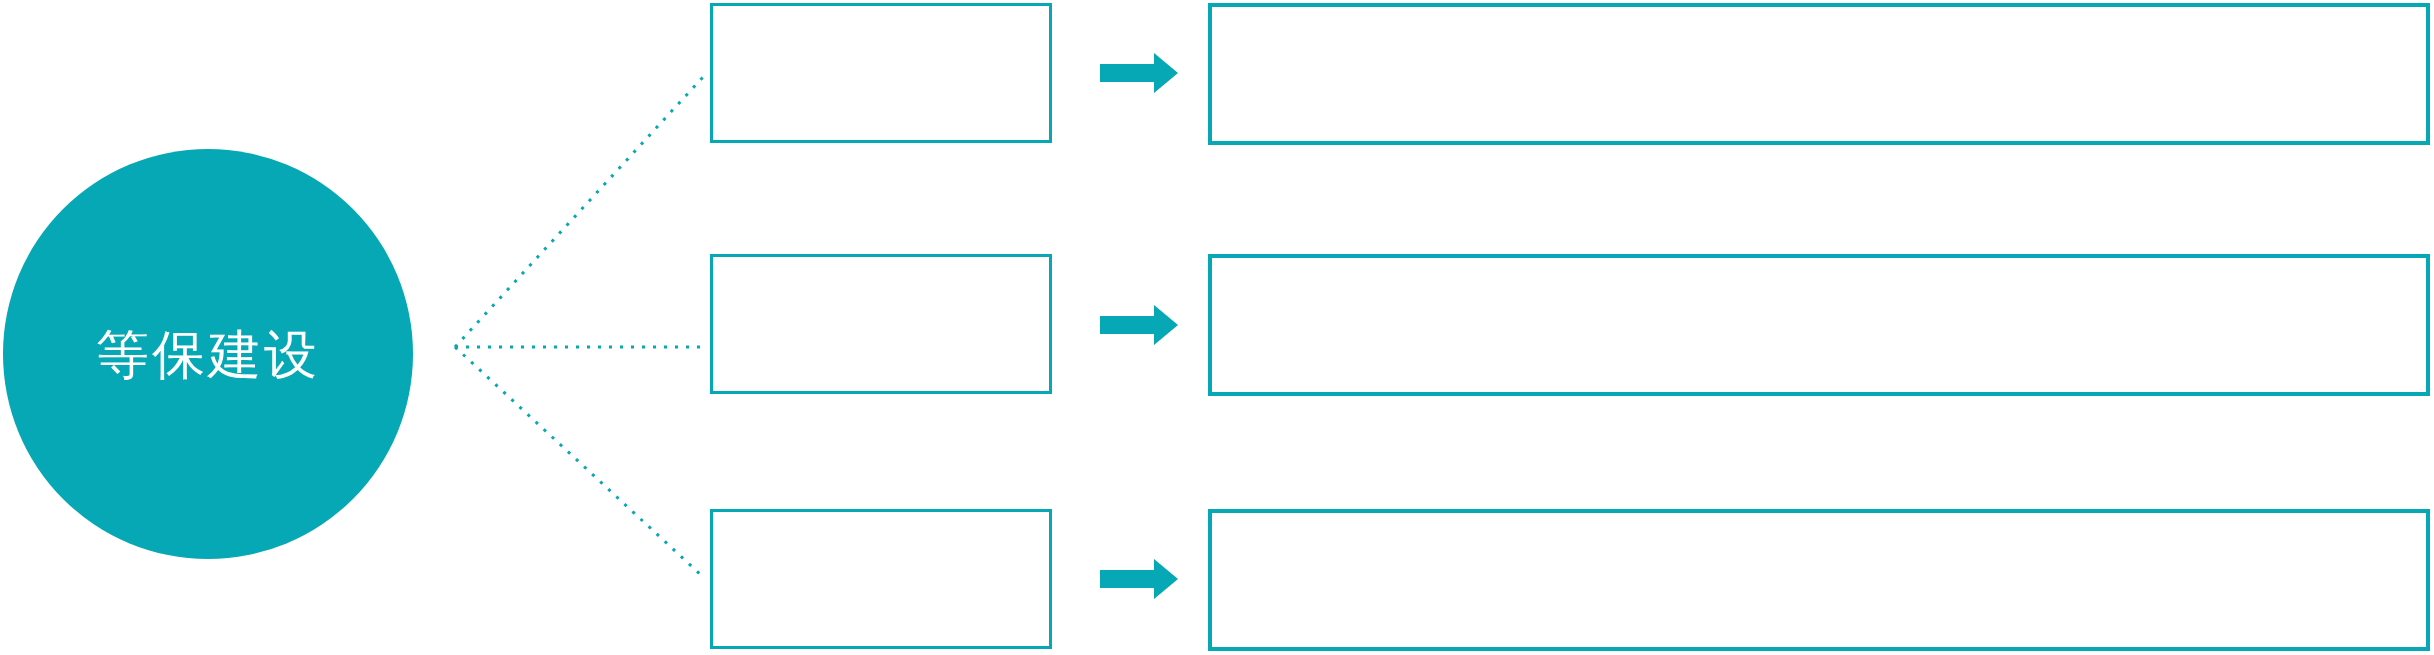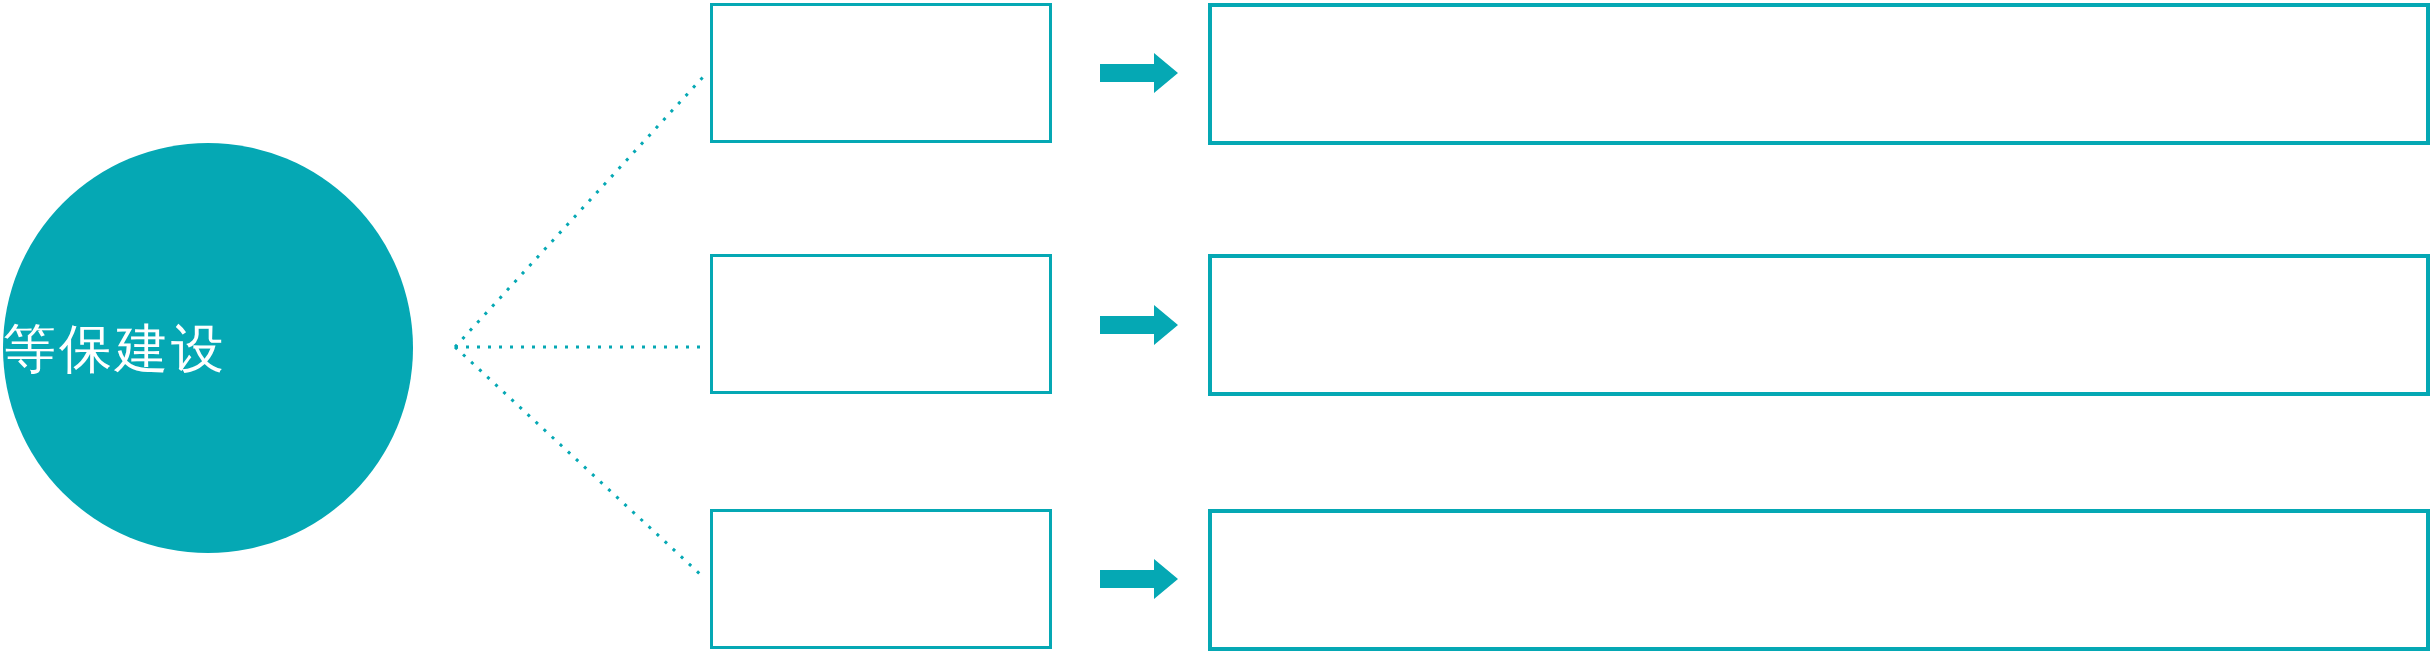--- a/index.html
+++ b/index.html
@@ -15,29 +15,29 @@
   .canvas {
     position: relative;
     width: 2434px;
     height: 655px;
     background: var(--background);
     overflow: hidden;
   }
   .hub-circle {
     position: absolute;
     left: 3px;
-    top: 143px;
+    top: 149px;
     width: 410px;
     height: 410px;
     border-radius: 50%;
     background: var(--accent);
     display: flex;
-    flex-direction: row;
+    flex-direction: column;
     align-items: center;
-    justify-content: space-between;
+    justify-content: center;
   }
   .hub-line {
     color: var(--text-on-accent);
     font-size: 53px;
     font-weight: 300;
     line-height: 73px;
     letter-spacing: 3px;
     text-align: center;
     white-space: nowrap;
   }

